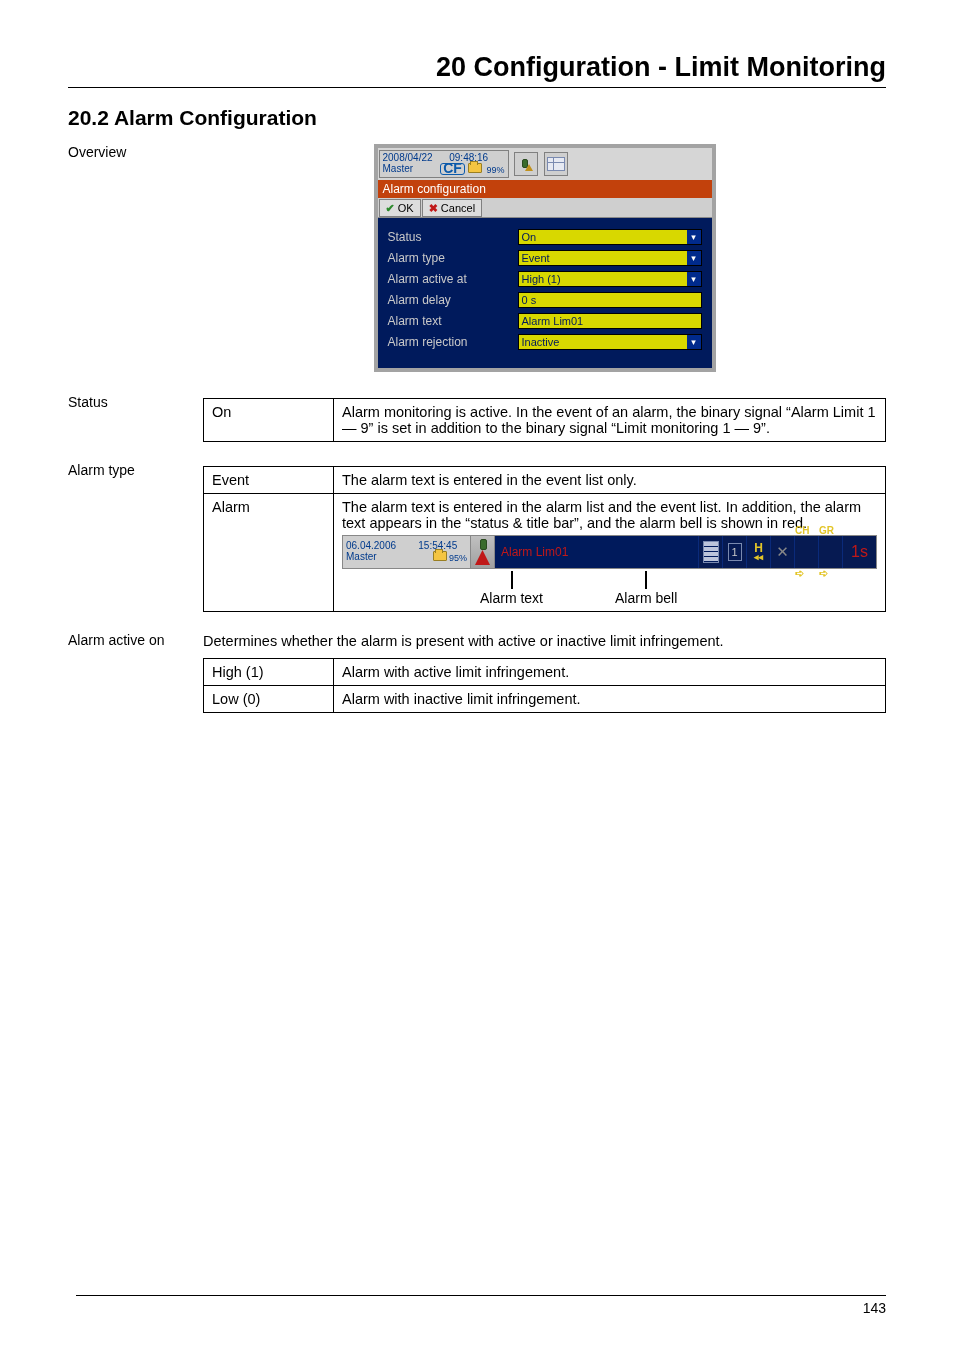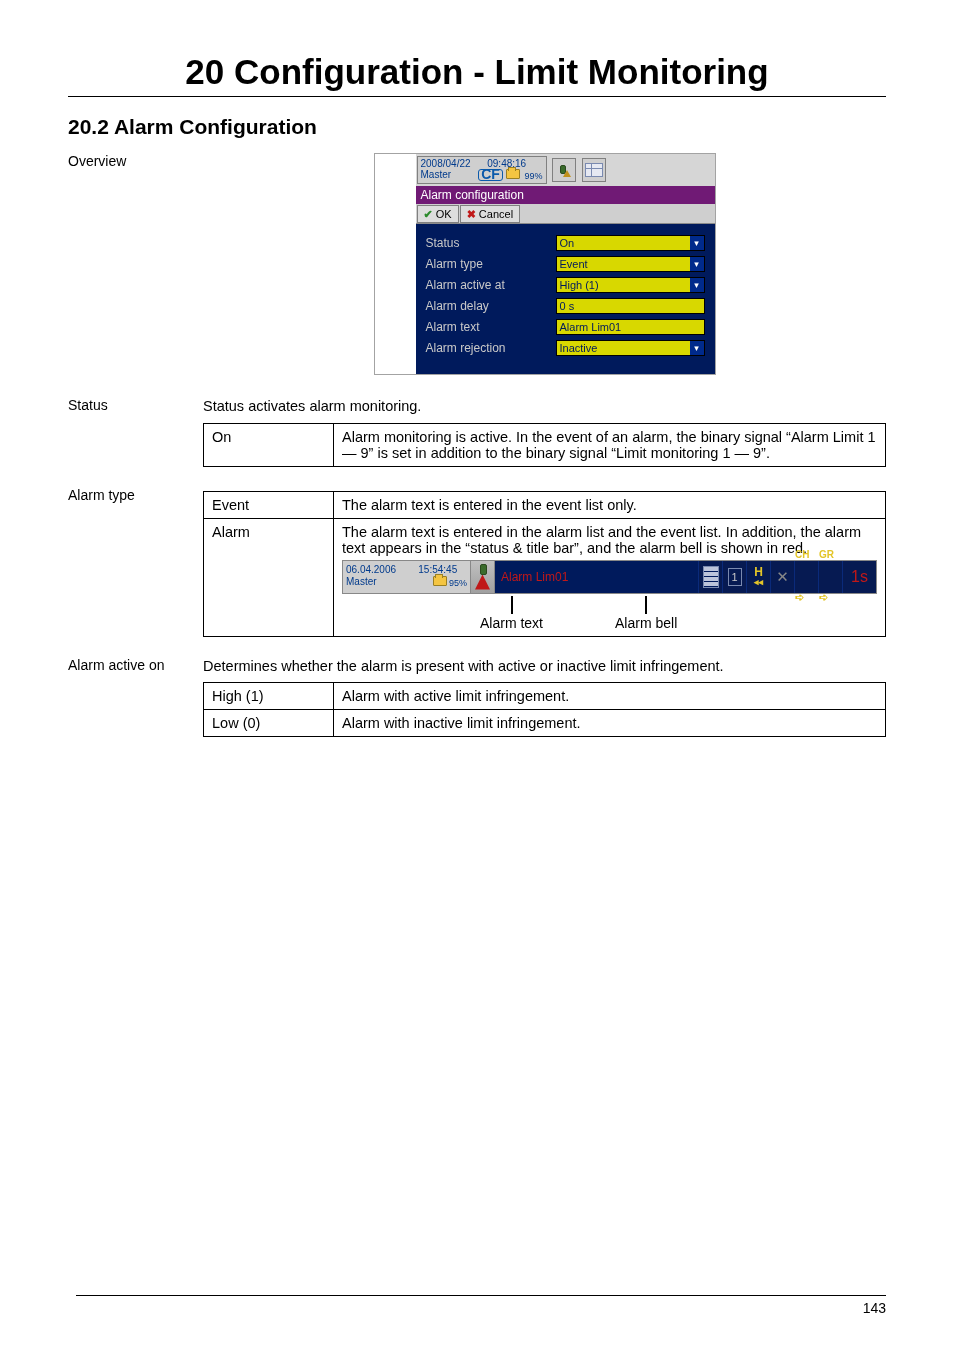--- a/index.html
+++ b/index.html
@@ -6,23 +6,23 @@
     body {
       width: 954px;
       height: 1350px;
       background: #fff;
       font-family: Arial, Helvetica, sans-serif;
       color: #000;
       padding: 52px 68px 30px 68px;
       position: relative;
     }
     .chapter-title {
-      font-size: 35px;
+      font-size: 27px;
       font-weight: bold;
-      text-align: center;
+      text-align: right;
       margin-bottom: 4px;
     }
     .heading-rule {
       border: none;
       border-top: 1.5px solid #000;
       margin-bottom: 18px;
     }
     .section-title {
       font-size: 21px;
       font-weight: bold;
@@ -51,24 +51,23 @@
       border: 1px solid #000;
       padding: 5px 8px;
       vertical-align: top;
     }
     table.data td:first-child { width: 130px; }
 
     
     .shot1-wrap { display: flex; justify-content: center; }
     .shot1 {
       width: 342px;
-      border: 1px solid #a3a3a3;
+      border: 4px solid #a3a3a3;
       font-family: Tahoma, Geneva, sans-serif;
       font-size: 12px;
-      padding-left: 41px;
     }
     .shot1-top {
       height: 32px;
       background: #d6d6d6;
       display: flex;
       align-items: center;
     }
     .shot1-datetime {
       background: #cfcfcf;
       border: 1px solid #808080;
@@ -112,21 +111,21 @@
     .shot1-grid {
       width:18px; height:14px; border:1px solid #7a8ab0; background:#e6e9f2;
       position:relative;
     }
     .shot1-grid::before, .shot1-grid::after {
       content:""; position:absolute; background:#7a8ab0;
     }
     .shot1-grid::before { top:4px; left:0; right:0; height:1px; }
     .shot1-grid::after { top:0; bottom:0; left:5px; width:1px; }
     .shot1-titlebar {
-      background: #701a75;
+      background: #c2410c;
       color:#fff; height:18px; padding:2px 5px; font-size:12px;
     }
     .shot1-ok {
       height:20px; background:#cfcfcf; border-bottom:1px solid #8a8a8a;
       display:flex;
     }
     .shot1-btn {
       border:1px solid #808080; background:#ddd; height:18px;
       margin:1px 0 1px 1px; padding:0 6px; font-size:11px;
       display:inline-flex; align-items:center;
@@ -298,21 +297,20 @@
       </div>
     </div>
   </div>
 </div>
 
 <div style="height:12px"></div>
 
 <div class="row">
   <div class="label-col">Status</div>
   <div class="content-col">
-    <p class="para">Status activates alarm monitoring.</p>
     <table class="data">
       <tbody>
       <tr>
             <td>On</td>
             <td>Alarm monitoring is active. In the event of an alarm, the binary signal “Alarm Limit 1 — 9” is set in addition to the binary signal “Limit monitoring 1 — 9”.</td>
           </tr>
     </tbody>
       </table>
   </div>
 </div>

